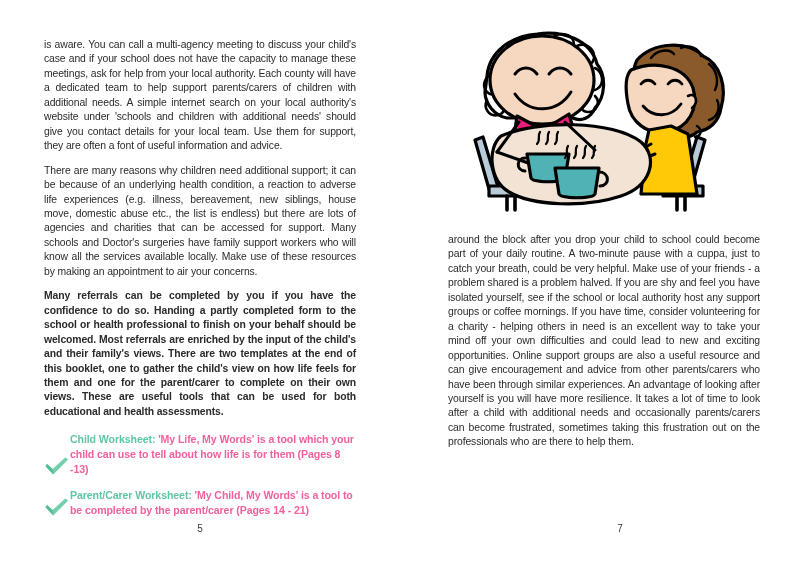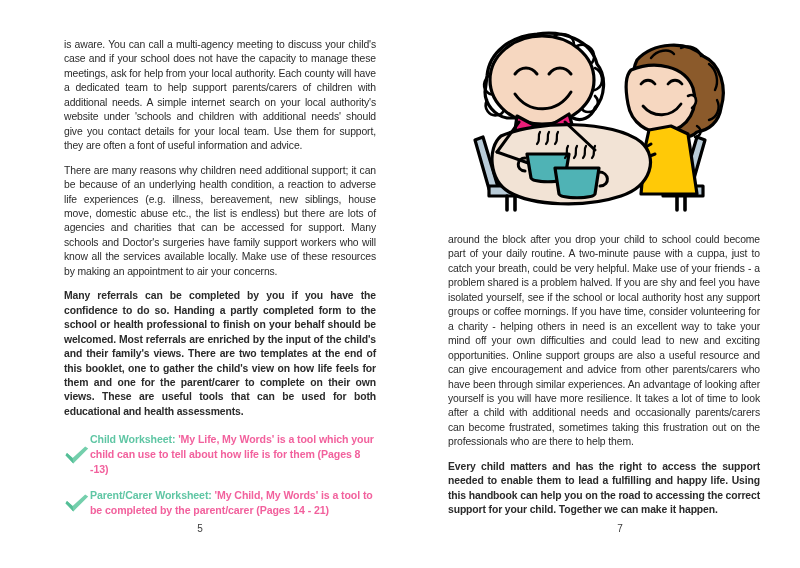--- a/index.html
+++ b/index.html
@@ -22,21 +22,21 @@
   .page {
     position: relative;
     width: 400px;
     height: 568px;
     background: #ffffff;
   }
 
   
   .left-col {
     position: absolute;
-    left: 64px;
+    left: 44px;
     top: 38px;
     width: 312px;
   }
 
   p.body {
     margin: 0 0 10px 0;
     font-family: "Liberation Sans", sans-serif;
     font-size: 10.4px;
     line-height: 14.45px;
     color: #2b2b2b;
@@ -47,21 +47,21 @@
   }
   p.body.last { margin-bottom: 0; font-weight: bold; }
 
   
   .bullets {
     margin-top: 13px;
   }
   .bullet {
     position: relative;
     display: flex;
-    align-items: center;
+    align-items: flex-end;
     margin-bottom: 12px;
   }
   .bullet:last-child { margin-bottom: 12px; }
 
   .tick {
     flex: 0 0 26px;
     width: 26px;
     height: 20px;
     margin-top: 1px;
     position: relative;
@@ -254,19 +254,18 @@
             <path d="M138 140 C142 136 138 132 141 128"></path>
             <path d="M147 140 C151 136 147 132 150 128"></path>
           </g>
 
         </g>
       </svg>
     </div>
 
     <div class="right-col">
       <p class="body">around the block after you drop your child to school could become part of your daily routine. A two-minute pause with a cuppa, just to catch your breath, could be very helpful. Make use of your friends - a problem shared is a problem halved. If you are shy and feel you have isolated yourself, see if the school or local authority host any support groups or coffee mornings. If you have time, consider volunteering for a charity - helping others in need is an excellent way to take your mind off your own difficulties and could lead to new and exciting opportunities. Online support groups are also a useful resource and can give encouragement and advice from other parents/carers who have been through similar experiences. An advantage of looking after yourself is you will have more resilience. It takes a lot of time to look after a child with additional needs and occasionally parents/carers can become frustrated, sometimes taking this frustration out on the professionals who are there to help them.</p>
-      <p class="body last">Every child matters and has the right to access the support needed to enable them to lead a fulfilling and happy life. Using this handbook can help you on the road to accessing the correct support for your child. Together we can make it happen.</p>
     </div>
 
     <div class="page-number right">7</div>
   </div>
 
 </div>
 
 </body></html>

